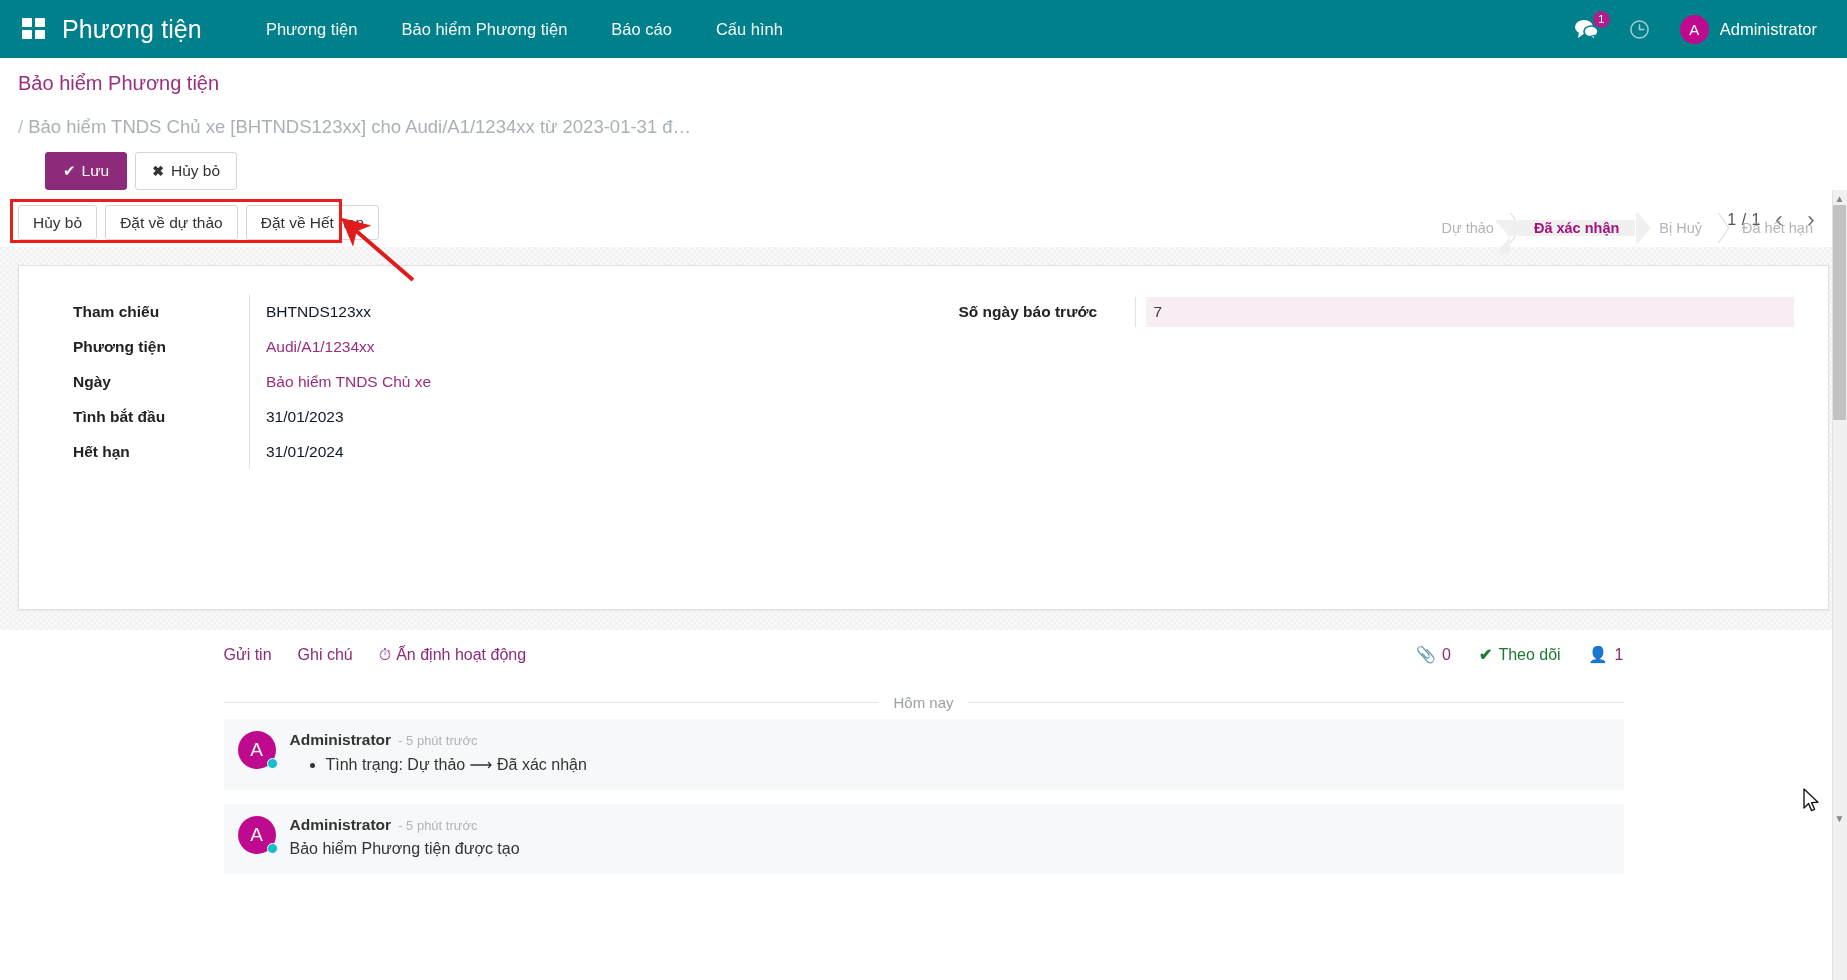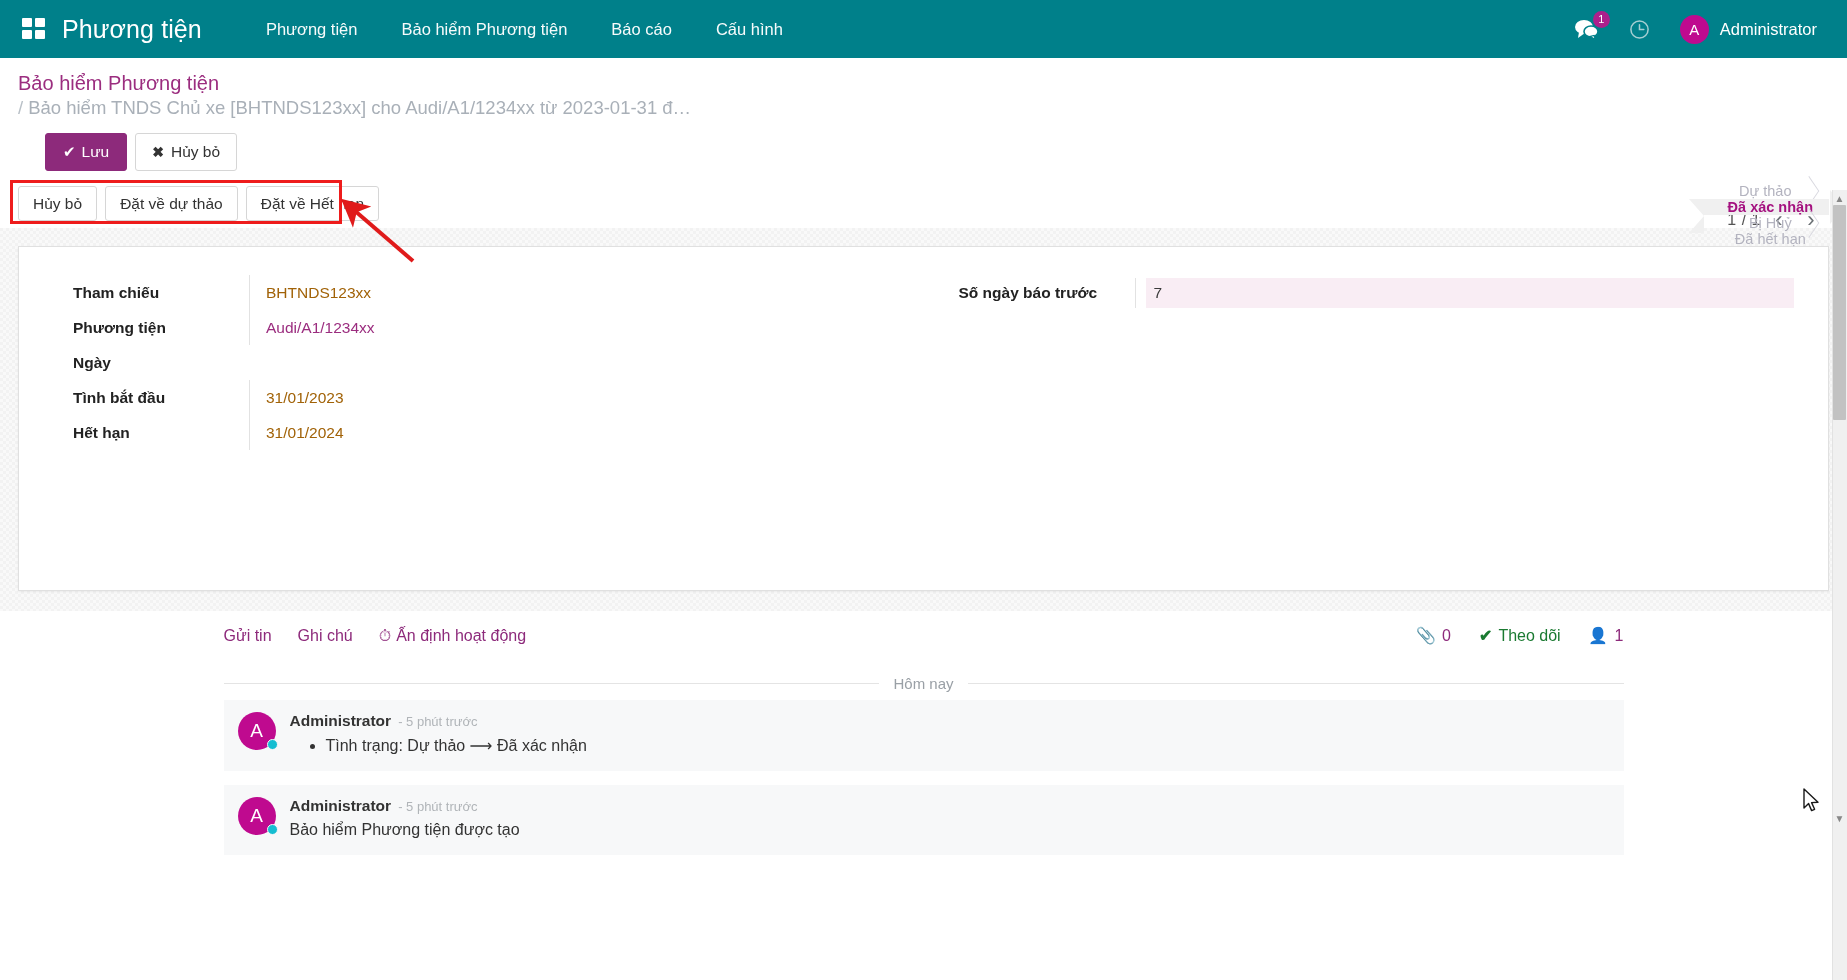--- a/index.html
+++ b/index.html
@@ -67,21 +67,21 @@
     font-size: 15px;
   }
   .user-name { font-size: 16.5px; color: #ffffff; }
 
   
   .control-panel { background: #fff; padding: 14px 18px 0 18px; position: relative; }
   .breadcrumb-title {
     font-size: 20px; color: #9b2d7f; font-weight: 400;
     cursor: pointer; display: inline-block;
   }
-  .breadcrumb-row { margin-top: 2px; font-size: 18.5px; color: #a9b0b8; }
+  .breadcrumb-row { margin-top: 21px; font-size: 18.5px; color: #a9b0b8; }
   .breadcrumb-row .sep { color: #b9c0c7; margin-right: 5px; }
 
   .btn-row { display: flex; align-items: center; margin-top: 14px; margin-left: 27px; }
   .btn {
     font-family: "Liberation Sans", sans-serif;
     font-size: 15.5px;
     border: 1px solid #d6d6d6;
     background: #ffffff;
     color: #333333;
     padding: 7px 15px;
@@ -126,22 +126,22 @@
     left: 10px; top: 0px;
     width: 332px; height: 44px;
     border: 3px solid #ee1c1c;
     pointer-events: none;
     z-index: 5;
   }
   .red-arrow { position: absolute; left: 335px; top: 18px; z-index: 6; pointer-events: none; }
 
   .statusbar {
     margin-left: auto;
-    display: flex; align-items: center;
-    height: 34px; margin-top: 3px; flex-direction: column;
+    display: flex; align-items: flex-end;
+    height: 34px; margin-top: 3px;
   }
   .stat {
     display: flex; align-items: center;
     font-size: 14.5px;
     color: #b3b3bf;
     padding: 0 16px 0 24px;
     position: relative;
     background: transparent;
     cursor: pointer;
     white-space: nowrap;
@@ -203,21 +203,21 @@
   .f-label {
     width: 196px;
     font-size: 15.5px;
     color: #222;
     font-weight: bold;
     padding: 8px 12px 8px 20px;
   }
   .f-value {
     flex: 1;
     font-size: 15.5px;
-    color: #a16207;
+    color: #0f172a;
     padding: 8px 4px 8px 16px;
     border-left: 1px solid #e2e2e2;
     min-height: 35px;
     display: flex; align-items: center;
   }
   .f-value.link { color: #9b2d7f; cursor: pointer; }
   .f-value-wrap { flex: 1; border-left: 1px solid #e2e2e2; padding-left: 10px; }
   .input-box {
     background: #f9edf4;
     color: #3a3a3a;
@@ -400,20 +400,21 @@
           <div class="f-row">
             <div class="f-label">Tham chiếu</div>
             <div class="f-value">BHTNDS123xx</div>
           </div>
           <div class="f-row">
             <div class="f-label">Phương tiện</div>
             <div class="f-value link">Audi/A1/1234xx</div>
           </div>
           <div class="f-row">
             <div class="f-label">Ngày</div>
+            <div class="f-value link">Bảo hiểm TNDS Chủ xe</div>
           </div>
           <div class="f-row">
             <div class="f-label">Tình bắt đầu</div>
             <div class="f-value">31/01/2023</div>
           </div>
           <div class="f-row">
             <div class="f-label">Hết hạn</div>
             <div class="f-value">31/01/2024</div>
           </div>
         </div>

